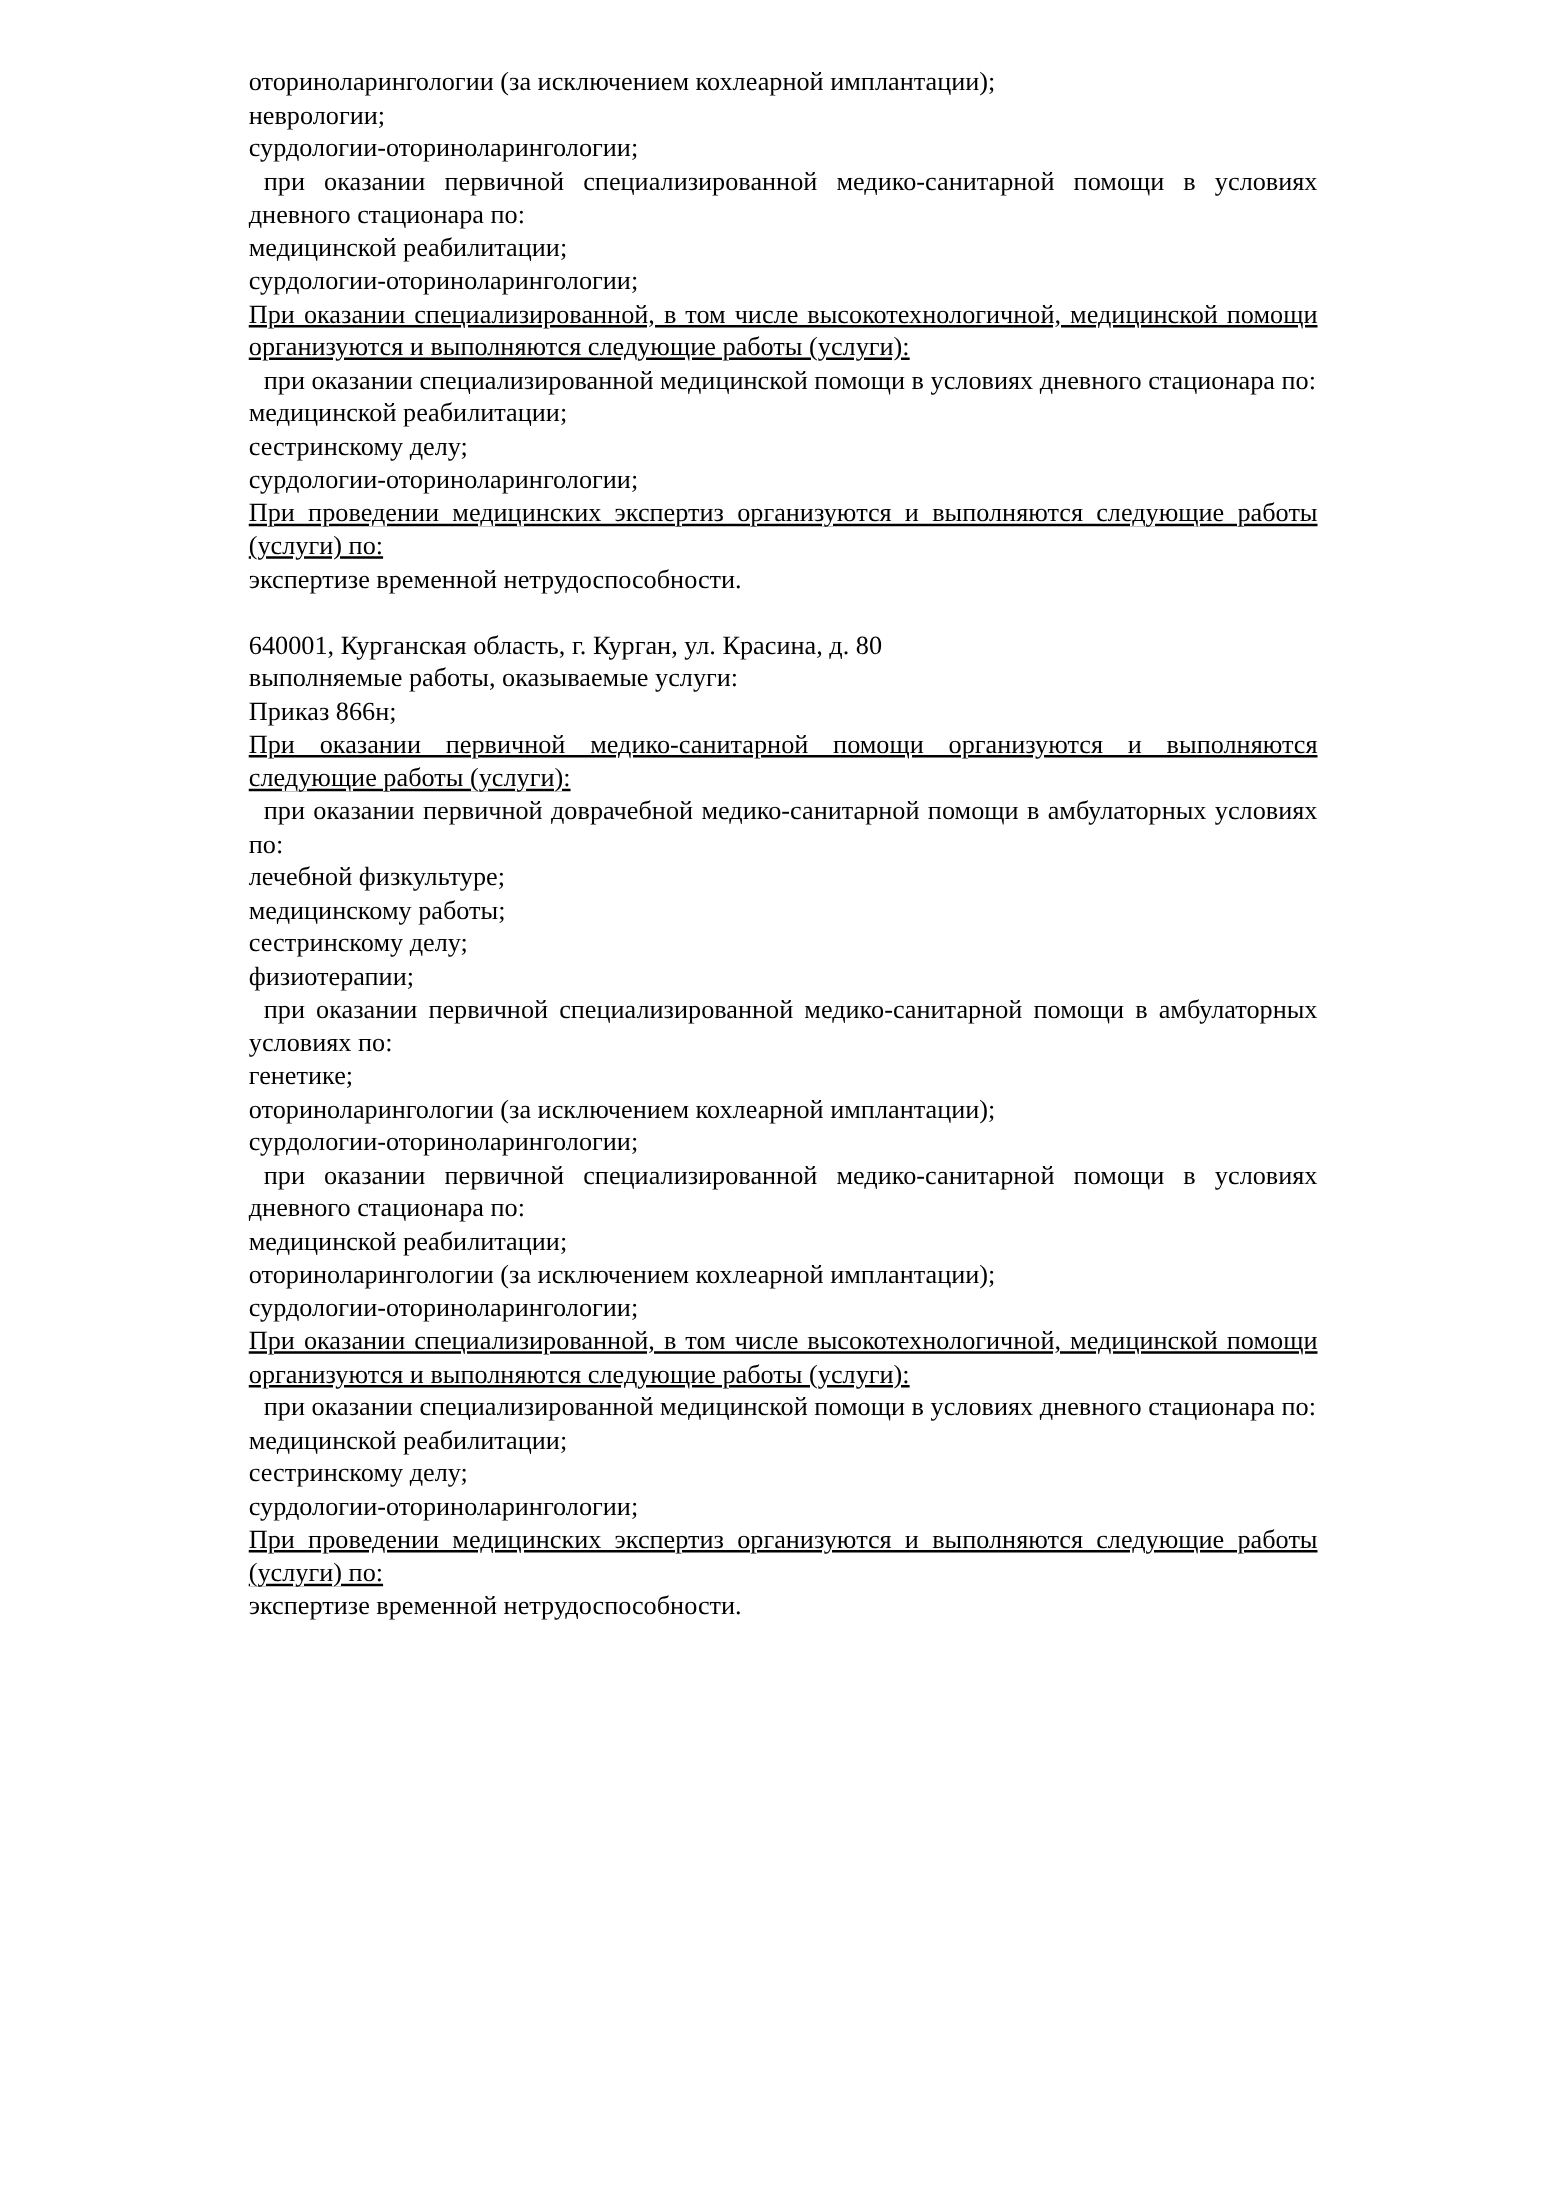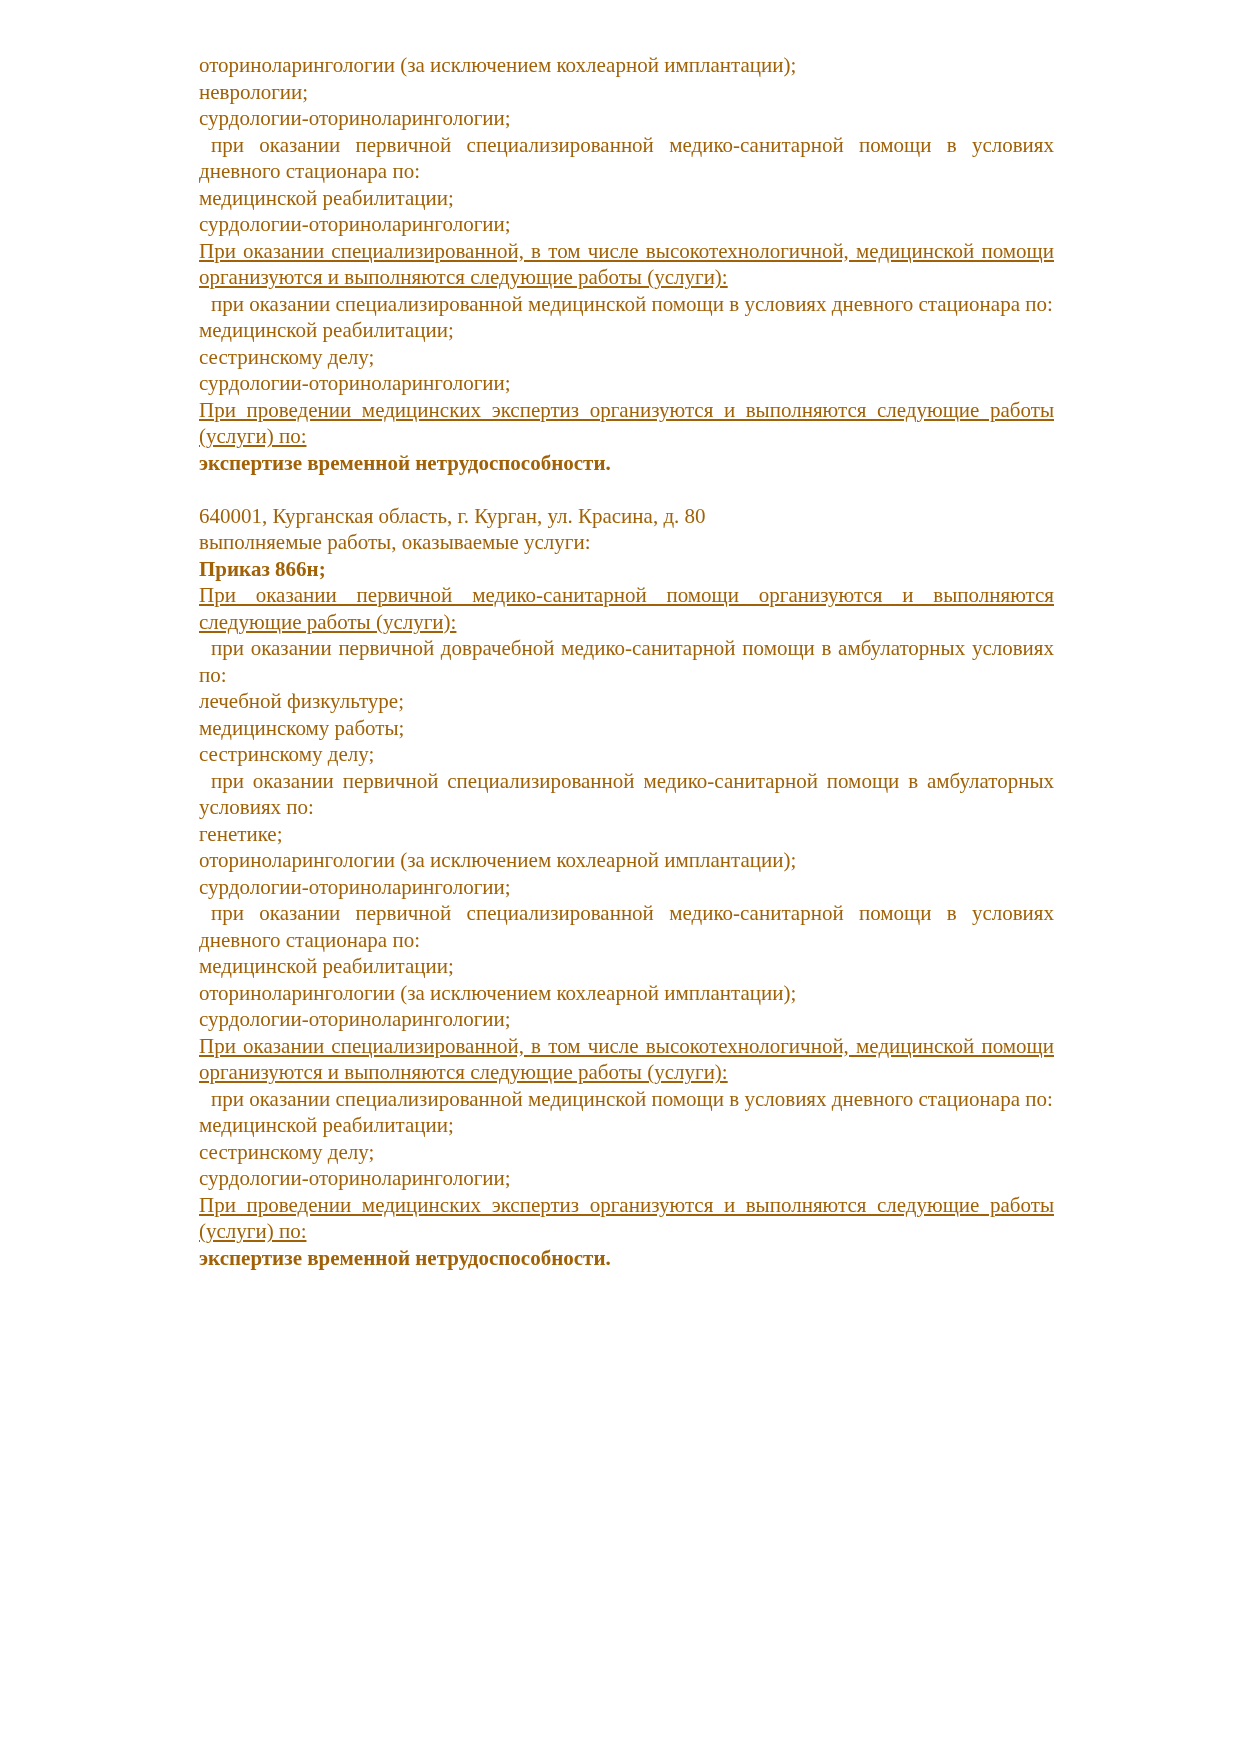--- a/index.html
+++ b/index.html
@@ -7,21 +7,21 @@
     padding: 0;
     background: #ffffff;
   }
   .page {
     box-sizing: border-box;
     width: 1241px;
     height: 1755px;
     margin: 0;
     padding: 52px 187px 40px 199px;
     background: #ffffff;
-    color: #a16207;
+    color: #000000;
     font-family: "Liberation Serif", "DejaVu Serif", serif;
     font-size: 21px;
     line-height: 26.5px;
     overflow: hidden;
   }
   .doc-body p {
     margin: 0;
     padding: 0;
   }
   
@@ -36,21 +36,20 @@
   }
   
   .subpara {
     margin-left: 11px;
     text-indent: 12px;
     text-align: justify;
   }
   
   .note {
     margin-left: 23px;
-    font-weight: bold;
   }
   
   .item {
     margin-left: 36px;
   }
   .gap {
     height: 26.5px;
   }
 </style>
 </head>
@@ -73,20 +72,21 @@
       <p class="note">экспертизе временной нетрудоспособности.</p>
       <div class="gap"></div>
       <p class="plain">640001, Курганская область, г. Курган, ул. Красина, д. 80</p>
       <p class="plain">выполняемые работы, оказываемые услуги:</p>
       <p class="note">Приказ 866н;</p>
       <p class="para">При оказании первичной медико-санитарной помощи организуются и выполняются следующие работы (услуги):</p>
       <p class="subpara">при оказании первичной доврачебной медико-санитарной помощи в амбулаторных условиях по:</p>
       <p class="item">лечебной физкультуре;</p>
       <p class="item">медицинскому работы;</p>
       <p class="item">сестринскому делу;</p>
+      <p class="item">физиотерапии;</p>
       <p class="subpara">при оказании первичной специализированной медико-санитарной помощи в амбулаторных условиях по:</p>
       <p class="item">генетике;</p>
       <p class="item">оториноларингологии (за исключением кохлеарной имплантации);</p>
       <p class="item">сурдологии-оториноларингологии;</p>
       <p class="subpara">при оказании первичной специализированной медико-санитарной помощи в условиях дневного стационара по:</p>
       <p class="item">медицинской реабилитации;</p>
       <p class="item">оториноларингологии (за исключением кохлеарной имплантации);</p>
       <p class="item">сурдологии-оториноларингологии;</p>
       <p class="para">При оказании специализированной, в том числе высокотехнологичной, медицинской помощи организуются и выполняются следующие работы (услуги):</p>
       <p class="subpara">при оказании специализированной медицинской помощи в условиях дневного стационара по:</p>

